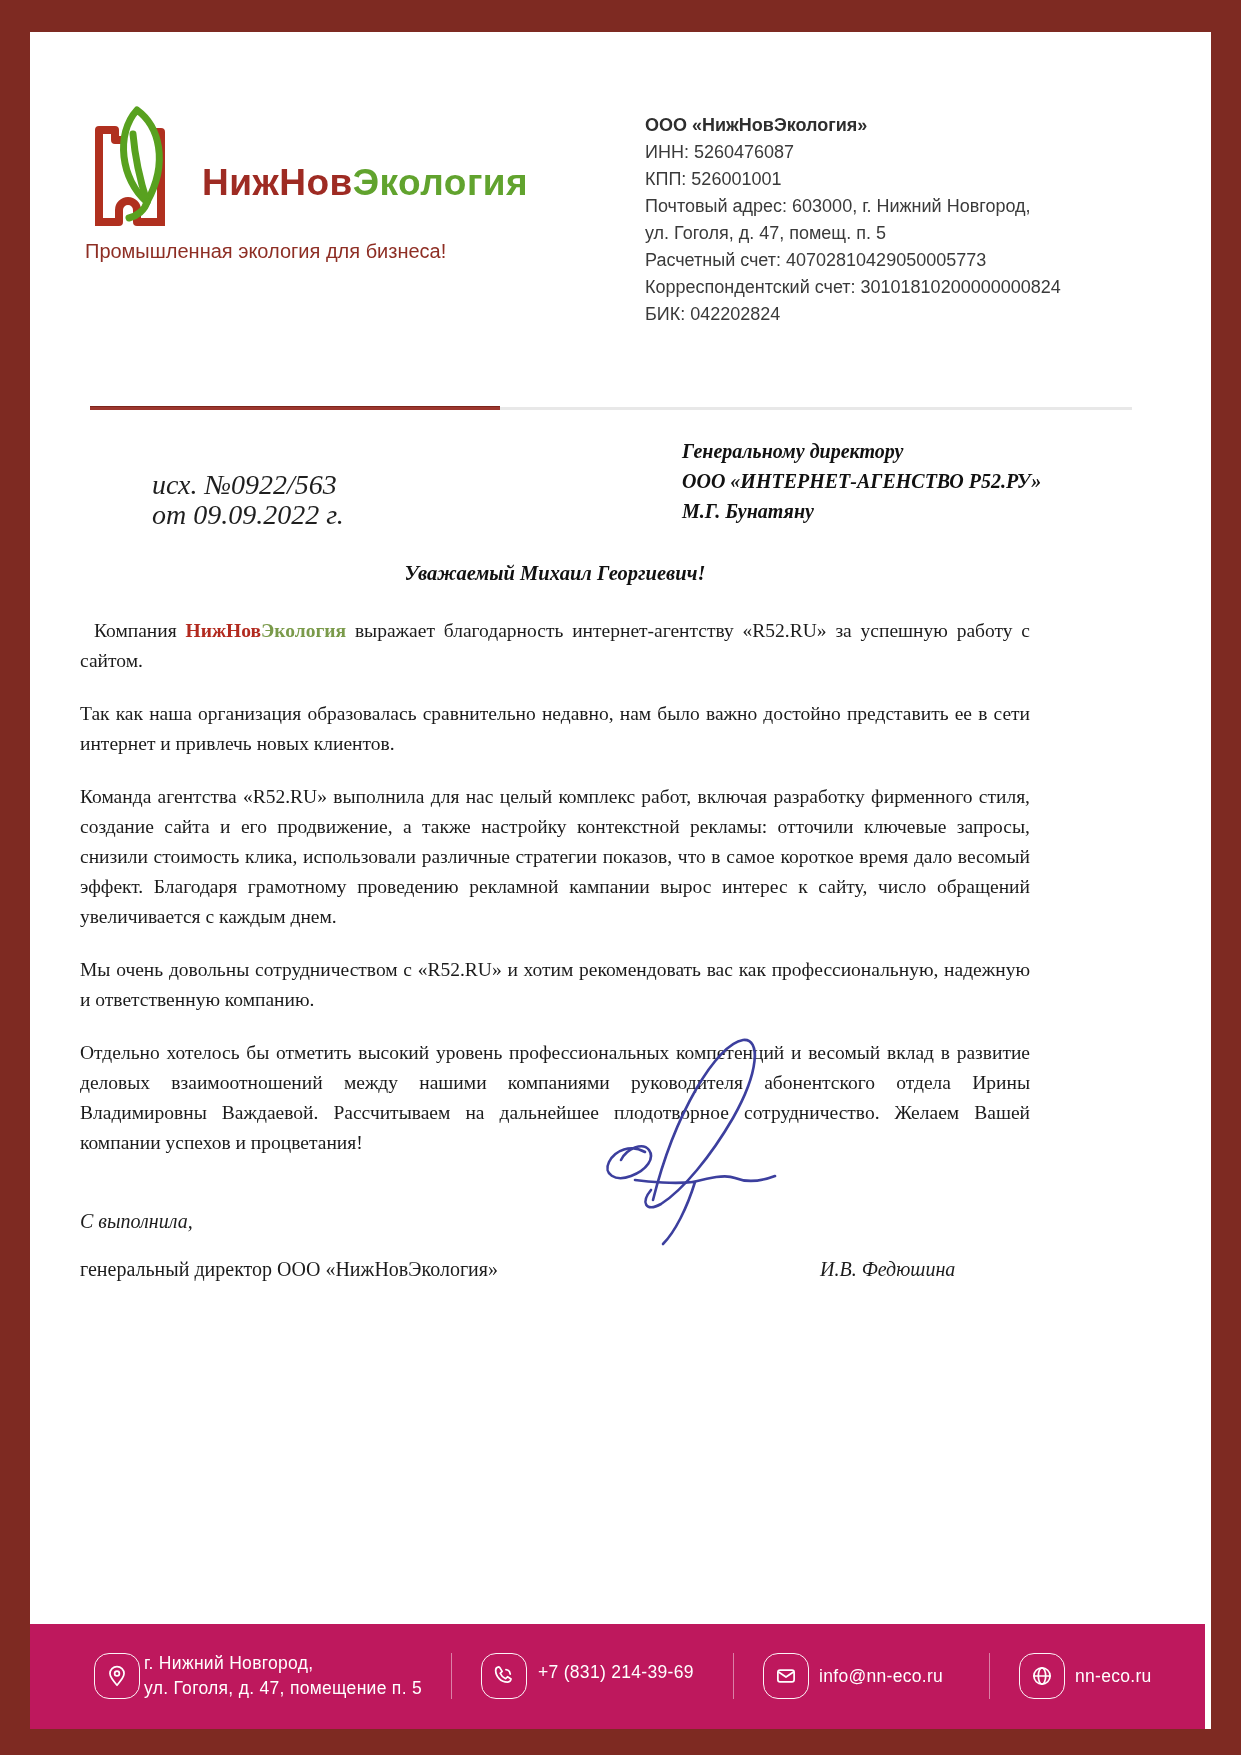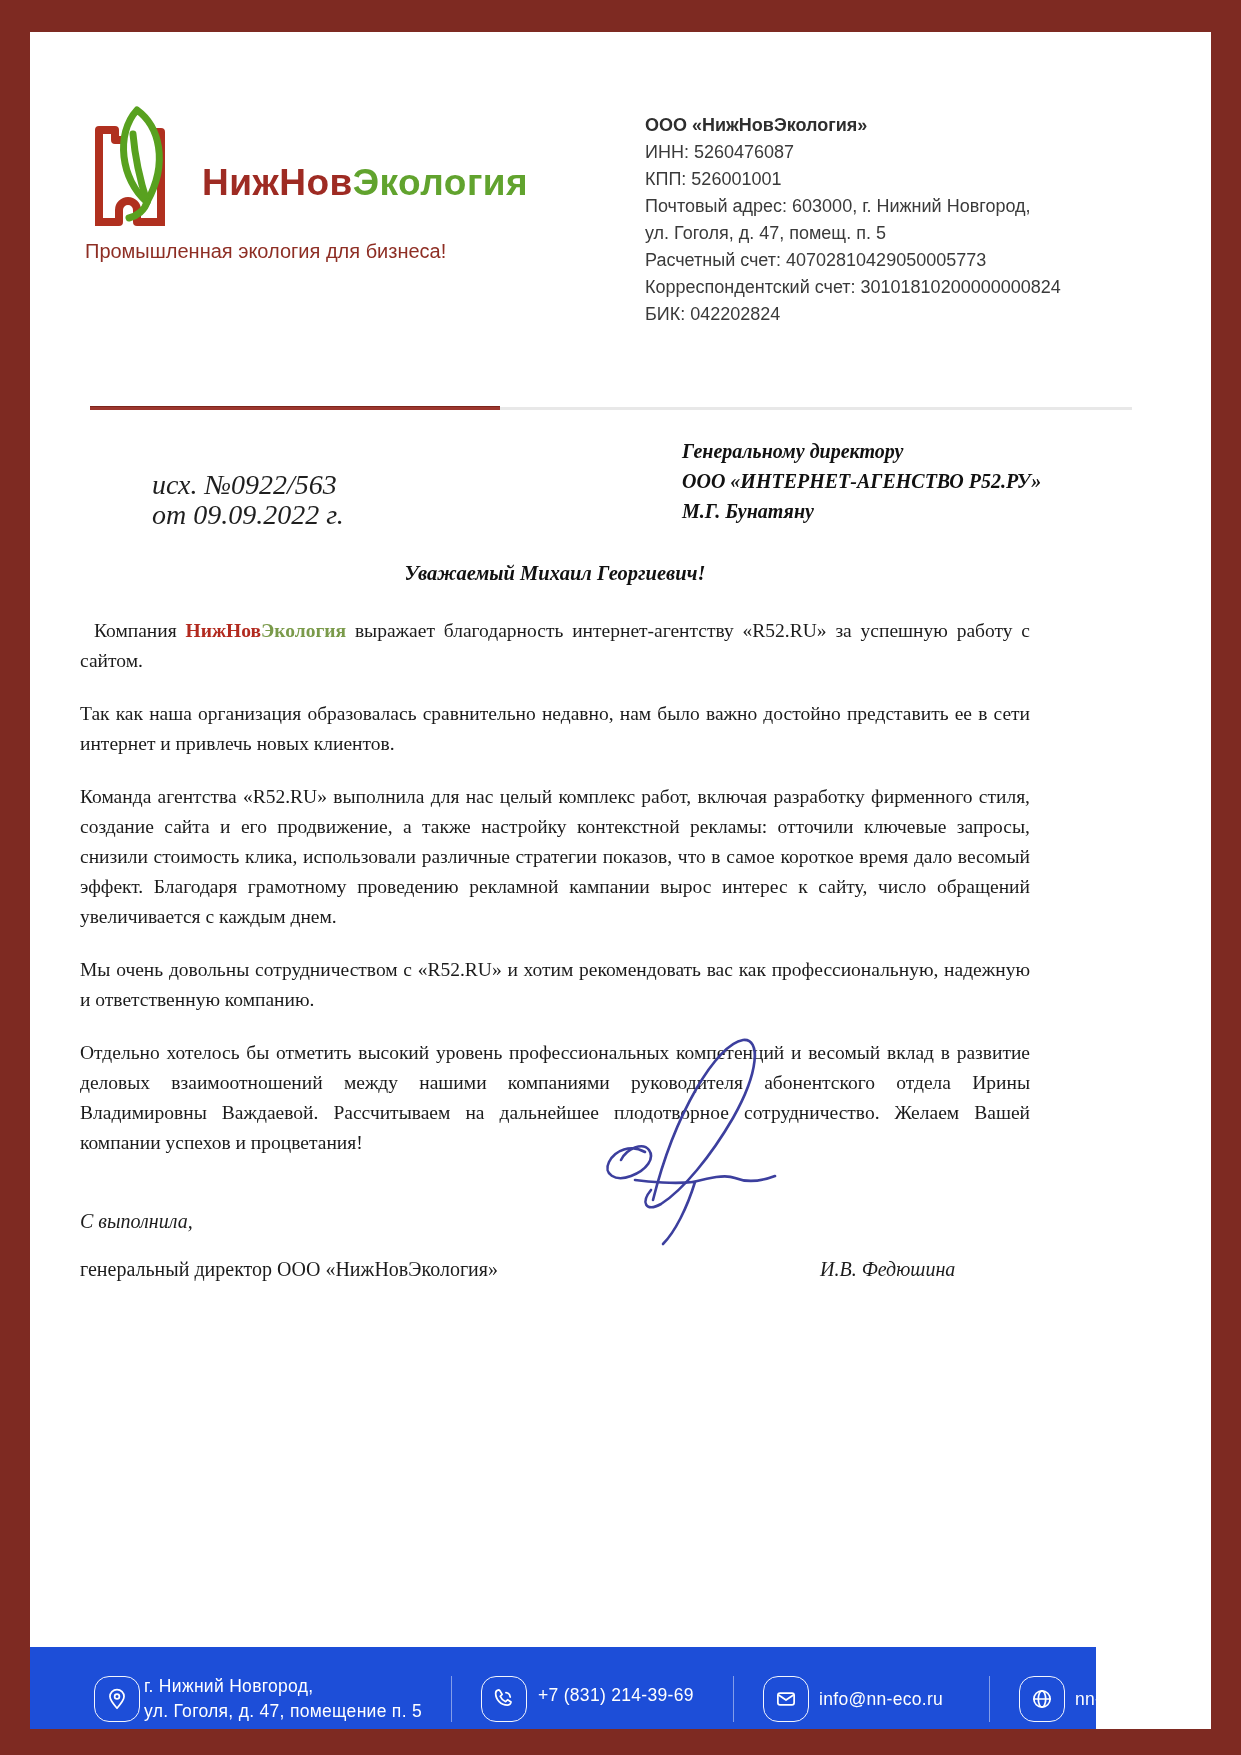--- a/index.html
+++ b/index.html
@@ -35,21 +35,21 @@
   .inline-red{color:#b22a1f;font-weight:bold;}
   .inline-green{color:#7a9a4a;font-weight:bold;}
 
   
   .closing{left:50px;top:1178px;font-size:20px;font-style:italic;color:#1c1c1c;}
   .sig-role{left:50px;top:1226px;font-size:20px;color:#1c1c1c;}
   .sig-name{left:790px;top:1226px;font-size:20px;font-style:italic;color:#1c1c1c;}
   .sig-svg{left:545px;top:1000px;}
 
   
-  .footer{position:absolute;left:0;top:1592px;width:1066px;height:105px;background:#1d4ed8;color:#fff;margin-top:23px;}
+  .footer{position:absolute;left:0;top:1592px;width:1175px;height:105px;background:#be185d;color:#fff;}
   .f-icon{position:absolute;top:29px;width:46px;height:46px;border:1.6px solid rgba(255,255,255,.95);
           border-radius:15px;display:flex;align-items:center;justify-content:center;box-sizing:border-box;}
   .f-text{position:absolute;font-size:17.5px;line-height:25px;letter-spacing:.3px;white-space:nowrap;}
   .f-sep{position:absolute;top:29px;width:1px;height:46px;background:rgba(255,255,255,.45);}
 </style>
 </head>
 <body>
 
 <div class="page">
   <div class="sheet">

